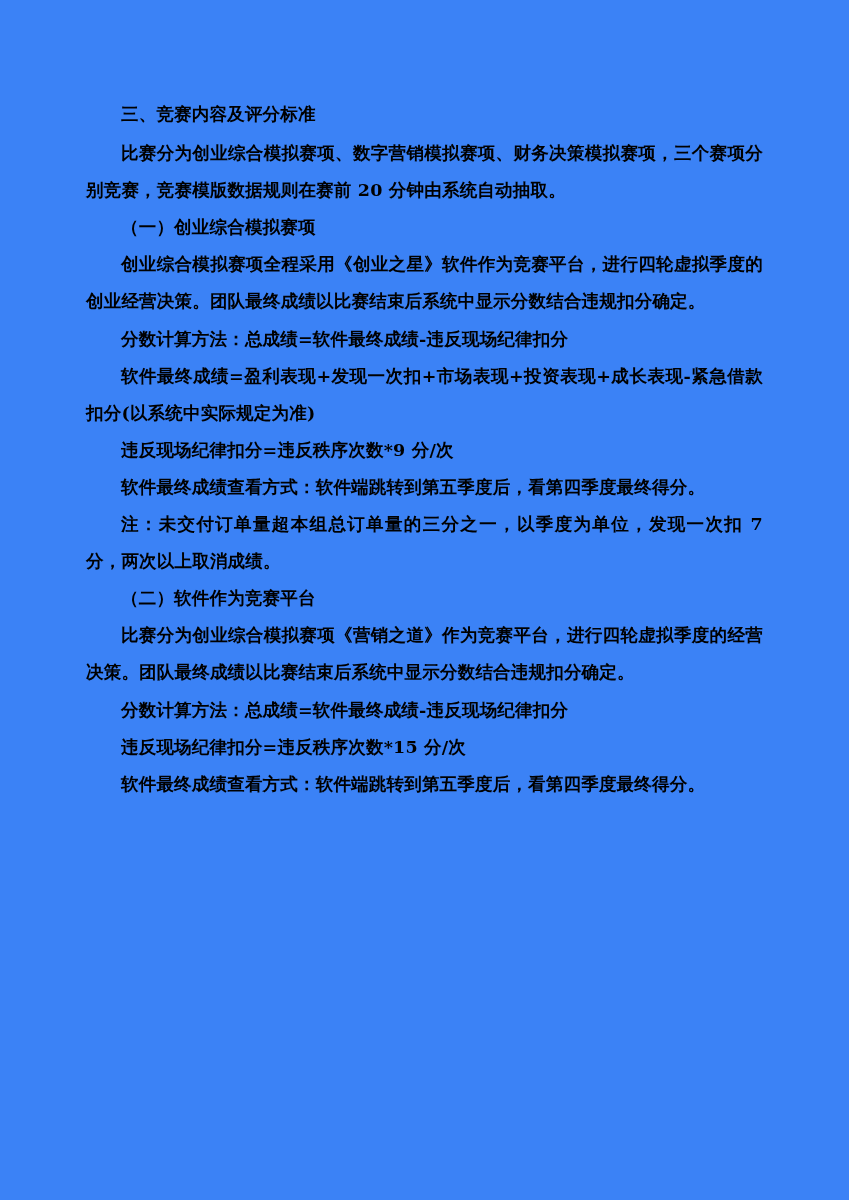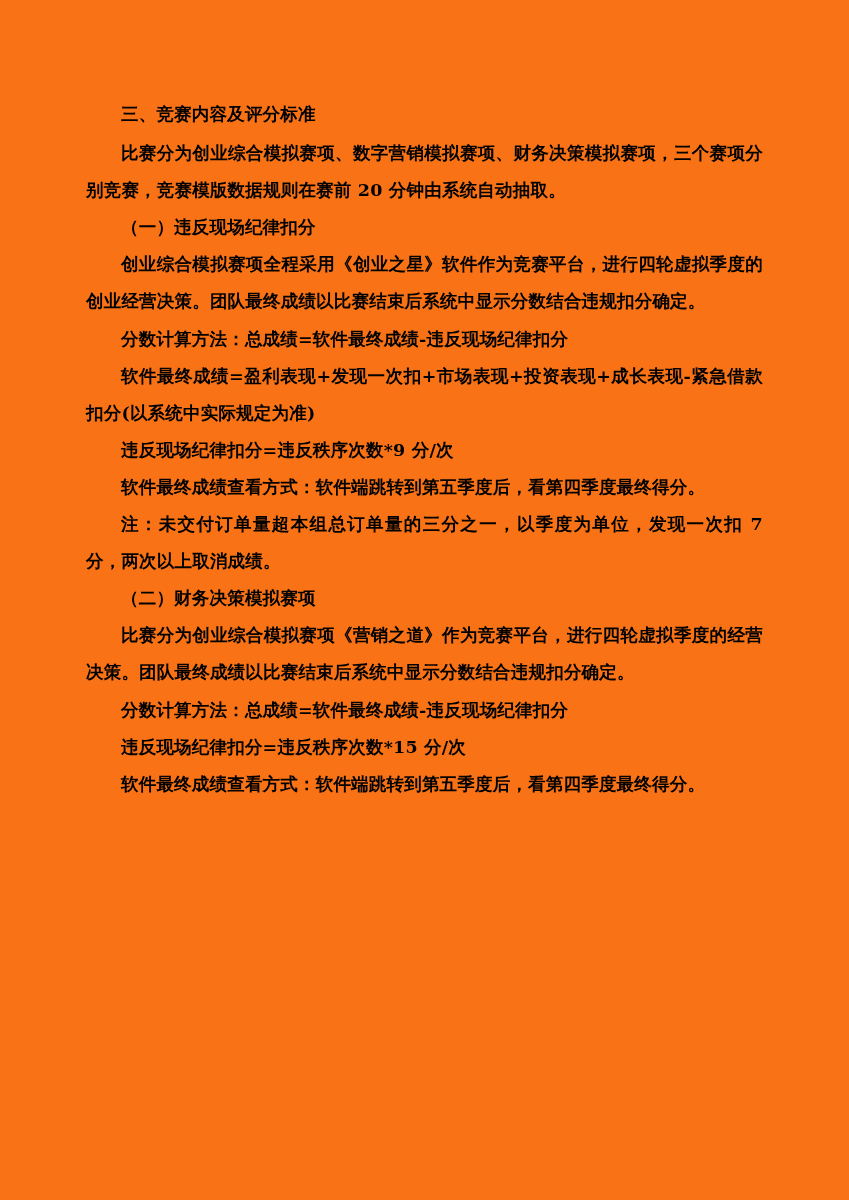--- a/index.html
+++ b/index.html
@@ -13,21 +13,21 @@
     font-family: "DejaVu Serif", "Liberation Serif", serif;
     color: #000000;
     -webkit-font-smoothing: antialiased;
   }
   .page {
     position: relative;
     width: 849px;
     height: 1200px;
     box-sizing: border-box;
     padding: 96px 86px 60px 86px;
-    background: #f97316;
+    background: #3b82f6;
   }
   .doc-body {
     font-size: 17.5px;
     line-height: 2.12;
     text-align: justify;
     text-justify: inter-ideograph;
     letter-spacing: 0.2px;
   }
   .heading {
     font-weight: bold;
@@ -52,30 +52,30 @@
 </head>
 <body>
 
 <div class="page">
   <div class="doc-body">
 
     <p class="heading">三、竞赛内容及评分标准</p>
 
     <p class="para">比赛分为创业综合模拟赛项、数字营销模拟赛项、财务决策模拟赛项，三个赛项分别竞赛，竞赛模版数据规则在赛前 20 分钟由系统自动抽取。</p>
 
-    <p class="subheading">（一）违反现场纪律扣分</p>
+    <p class="subheading">（一）创业综合模拟赛项</p>
 
     <p class="para">创业综合模拟赛项全程采用《创业之星》软件作为竞赛平台，进行四轮虚拟季度的创业经营决策。团队最终成绩以比赛结束后系统中显示分数结合违规扣分确定。</p>
     <p class="para">分数计算方法：总成绩=软件最终成绩-违反现场纪律扣分</p>
     <p class="para">软件最终成绩=盈利表现+发现一次扣+市场表现+投资表现+成长表现-紧急借款扣分(以系统中实际规定为准)</p>
     <p class="para">违反现场纪律扣分=违反秩序次数*9 分/次</p>
     <p class="para">软件最终成绩查看方式：软件端跳转到第五季度后，看第四季度最终得分。</p>
     <p class="para">注：未交付订单量超本组总订单量的三分之一，以季度为单位，发现一次扣 7 分，两次以上取消成绩。</p>
 
-    <p class="subheading">（二）财务决策模拟赛项</p>
+    <p class="subheading">（二）软件作为竞赛平台</p>
 
     <p class="para">比赛分为创业综合模拟赛项《营销之道》作为竞赛平台，进行四轮虚拟季度的经营决策。团队最终成绩以比赛结束后系统中显示分数结合违规扣分确定。</p>
     <p class="para">分数计算方法：总成绩=软件最终成绩-违反现场纪律扣分</p>
     <p class="para">违反现场纪律扣分=违反秩序次数*15 分/次</p>
     <p class="para">软件最终成绩查看方式：软件端跳转到第五季度后，看第四季度最终得分。</p>
 
   </div>
 </div>
 
 </body></html>

